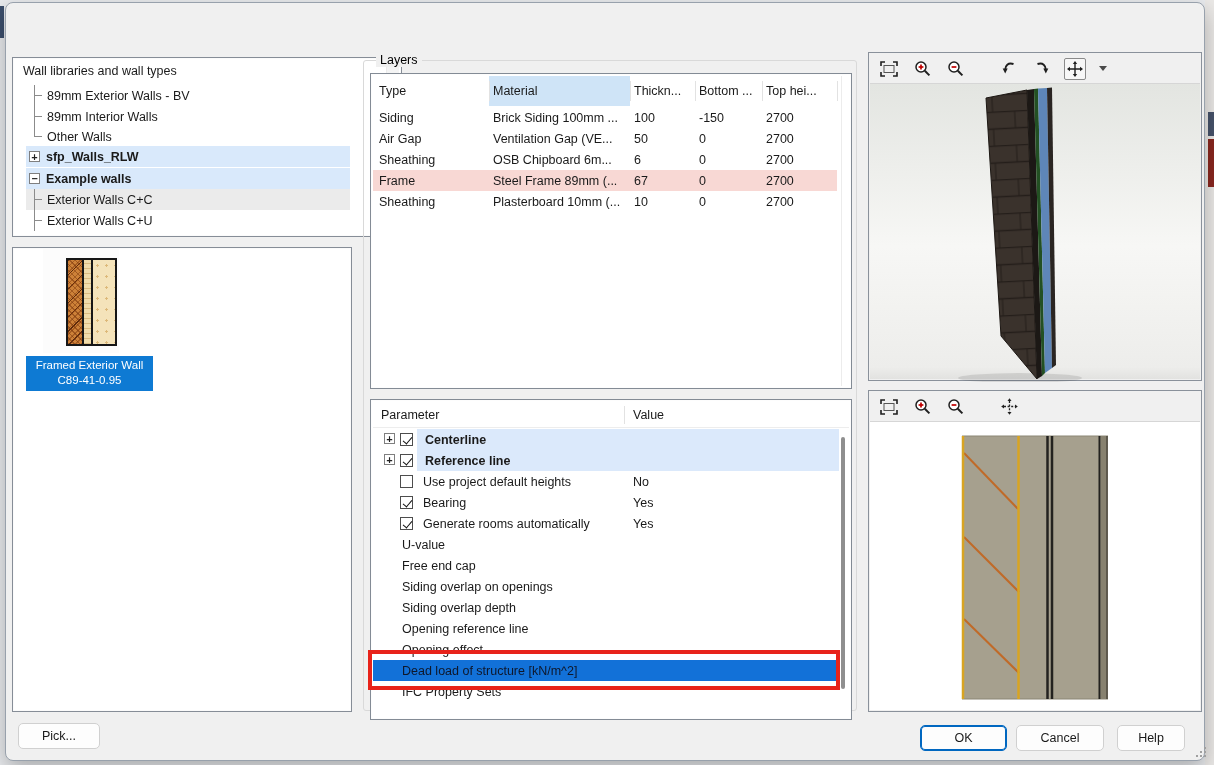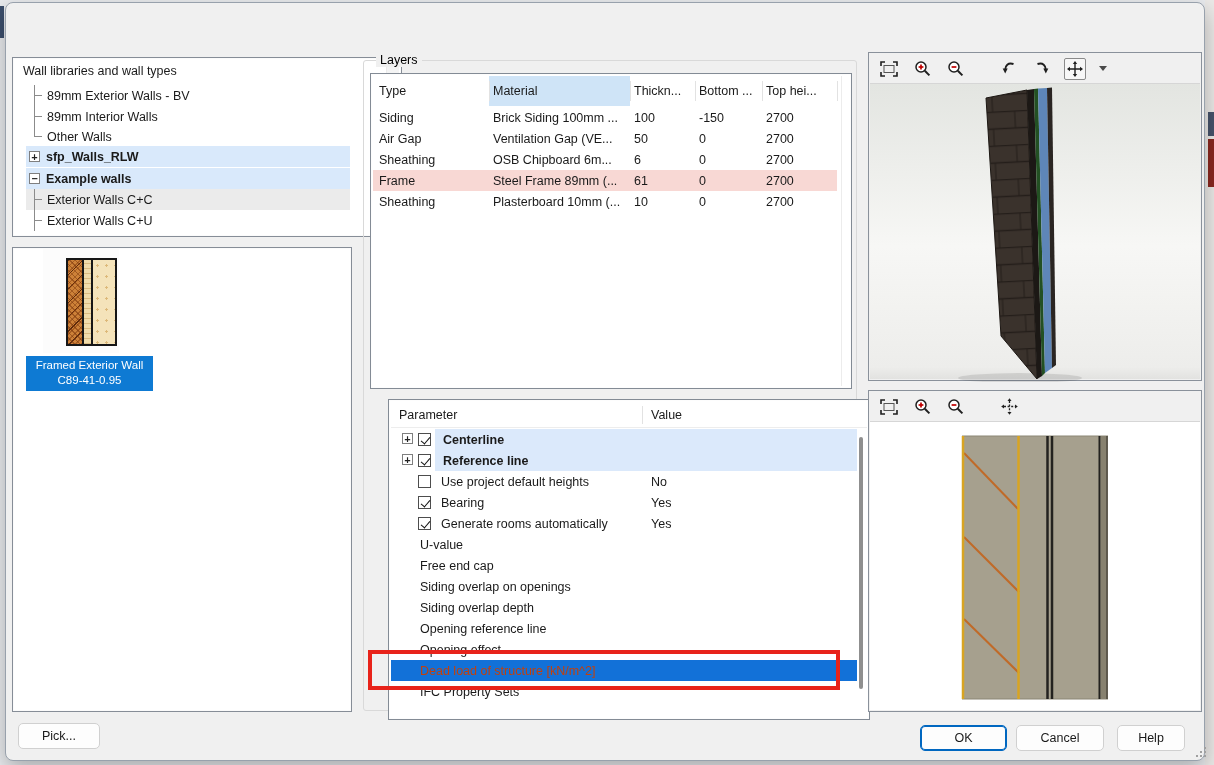--- a/index.html
+++ b/index.html
@@ -70,21 +70,21 @@
 
   
   .groupbox { position:absolute; left:363px; top:60px; width:494px; height:651px;
     border:1px solid #d9d9d9; border-radius:3px; }
   .groupbox-label { position:absolute; left:12px; top:-8px; background:#f0f0f0; padding:0 4px;
     font-size:12.5px; color:#000000; }
 
   
   .datatable { position:absolute; background:#fff; border:1px solid #838b95; box-shadow:inset 0 0 0 1px #fdfdfd; }
   .lt { left:6px; top:12px; width:482px; height:316px; }
-  .pt { left:24px; top:338px; width:482px; height:321px; }
+  .pt { left:6px; top:338px; width:482px; height:321px; }
   .th-row { position:absolute; left:2px; right:2px; top:2px; height:30px; font-size:12.5px; color:#1a1a1a; }
   .th-row span { position:absolute; top:50%; transform:translateY(-50%); white-space:nowrap; }
   .hsep { position:absolute; top:5px; height:20px; width:0; border-left:1px solid #e2e2e2; }
   .mat-hl { position:absolute; left:116px; top:0; width:141px; height:30px; background:#cfe4f7; }
   .lt-rows { position:absolute; left:2px; right:14px; top:33px; }
   .lt-row { position:relative; height:21px; font-size:12.5px; color:#1a1a1a; }
   .lt-row.pink { background:#f8d8d4; }
   .lt-row span { position:absolute; top:50%; transform:translateY(-50%); white-space:nowrap; }
   .c1{left:6px} .c2{left:120px} .c3{left:261px} .c4{left:326px} .c5{left:393px}
   .lt-track { position:absolute; right:9px; top:2px; bottom:2px; width:0; border-left:1px solid #ececec; }
@@ -96,21 +96,21 @@
   .pt-rows { position:absolute; left:2px; right:12px; top:29px; }
   .p-row { position:relative; height:21px; font-size:12.5px; color:#1a1a1a; }
   .p-row .exp { position:absolute; left:8px; top:4px; }
   .p-row .cbx { position:absolute; left:27px; top:4px; }
   .p-row .lbl-check { position:absolute; left:50px; top:50%; transform:translateY(-50%); white-space:nowrap; }
   .p-row .lbl-plain { position:absolute; left:29px; top:50%; transform:translateY(-50%); white-space:nowrap; }
   .p-row .val { position:absolute; left:260px; top:50%; transform:translateY(-50%); }
   .grp-hl { position:absolute; left:44px; right:0; top:0; bottom:0; background:#dbe9fb; }
   .p-row.group .lbl-check { font-weight:bold; left:52px; }
   .p-row.selected .sel-bg { position:absolute; left:0; right:0; top:0; bottom:0; background:#1271d8; }
-  .p-row.selected .lbl-plain { color:#c2410c; }
+  .p-row.selected .lbl-plain { color:#0f172a; }
   .checkbox { width:13px; height:13px; border:1px solid #4d4d4d; background:#fff; position:relative; }
   .checkbox.checked::after { content:""; position:absolute; left:3.5px; top:0.5px; width:4px; height:8px;
     border-right:1.8px solid #111; border-bottom:1.8px solid #111; transform:rotate(40deg); }
   .pt-scrollthumb { position:absolute; right:6px; top:37px; width:4px; height:252px; background:#8f8f8f; border-radius:2px; }
 
   
   .anno-rect { position:absolute; left:368px; top:650px; width:472px; height:40px;
     border:4px solid #e8231a; z-index:30; }
 
   
@@ -240,21 +240,21 @@
         <div class="lt-row">
           <span class="c1">Sheathing</span>
           <span class="c2">OSB Chipboard 6m...</span>
           <span class="c3">6</span>
           <span class="c4">0</span>
           <span class="c5">2700</span>
         </div>
         <div class="lt-row pink">
           <span class="c1">Frame</span>
           <span class="c2">Steel Frame 89mm (...</span>
-          <span class="c3">61</span>
+          <span class="c3">67</span>
           <span class="c4">0</span>
           <span class="c5">2700</span>
         </div>
         <div class="lt-row">
           <span class="c1">Sheathing</span>
           <span class="c2">Plasterboard 10mm (...</span>
           <span class="c3">10</span>
           <span class="c4">0</span>
           <span class="c5">2700</span>
         </div>

